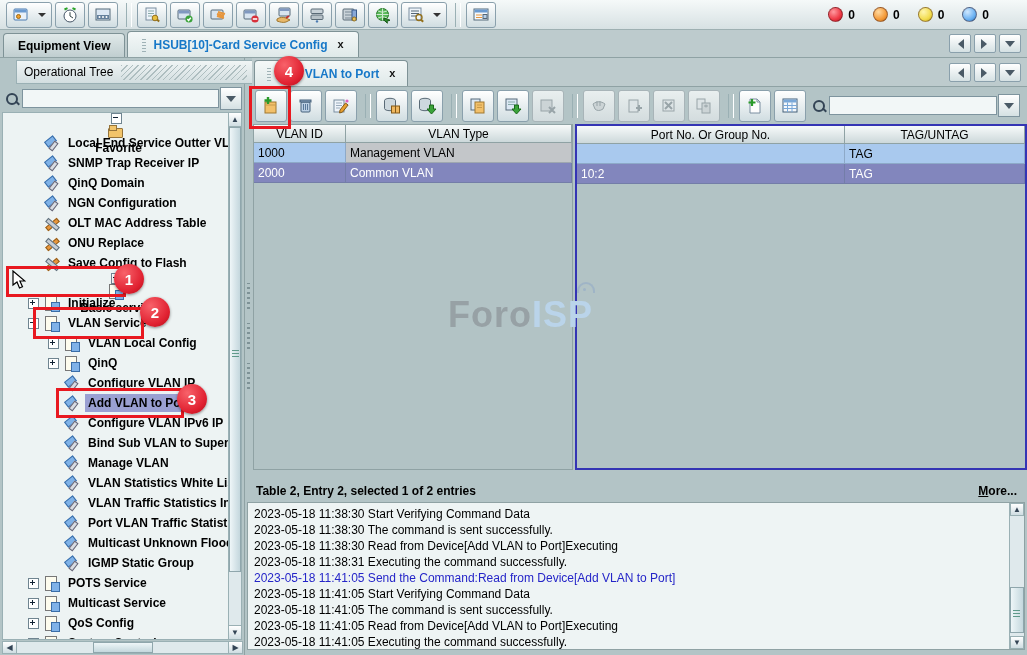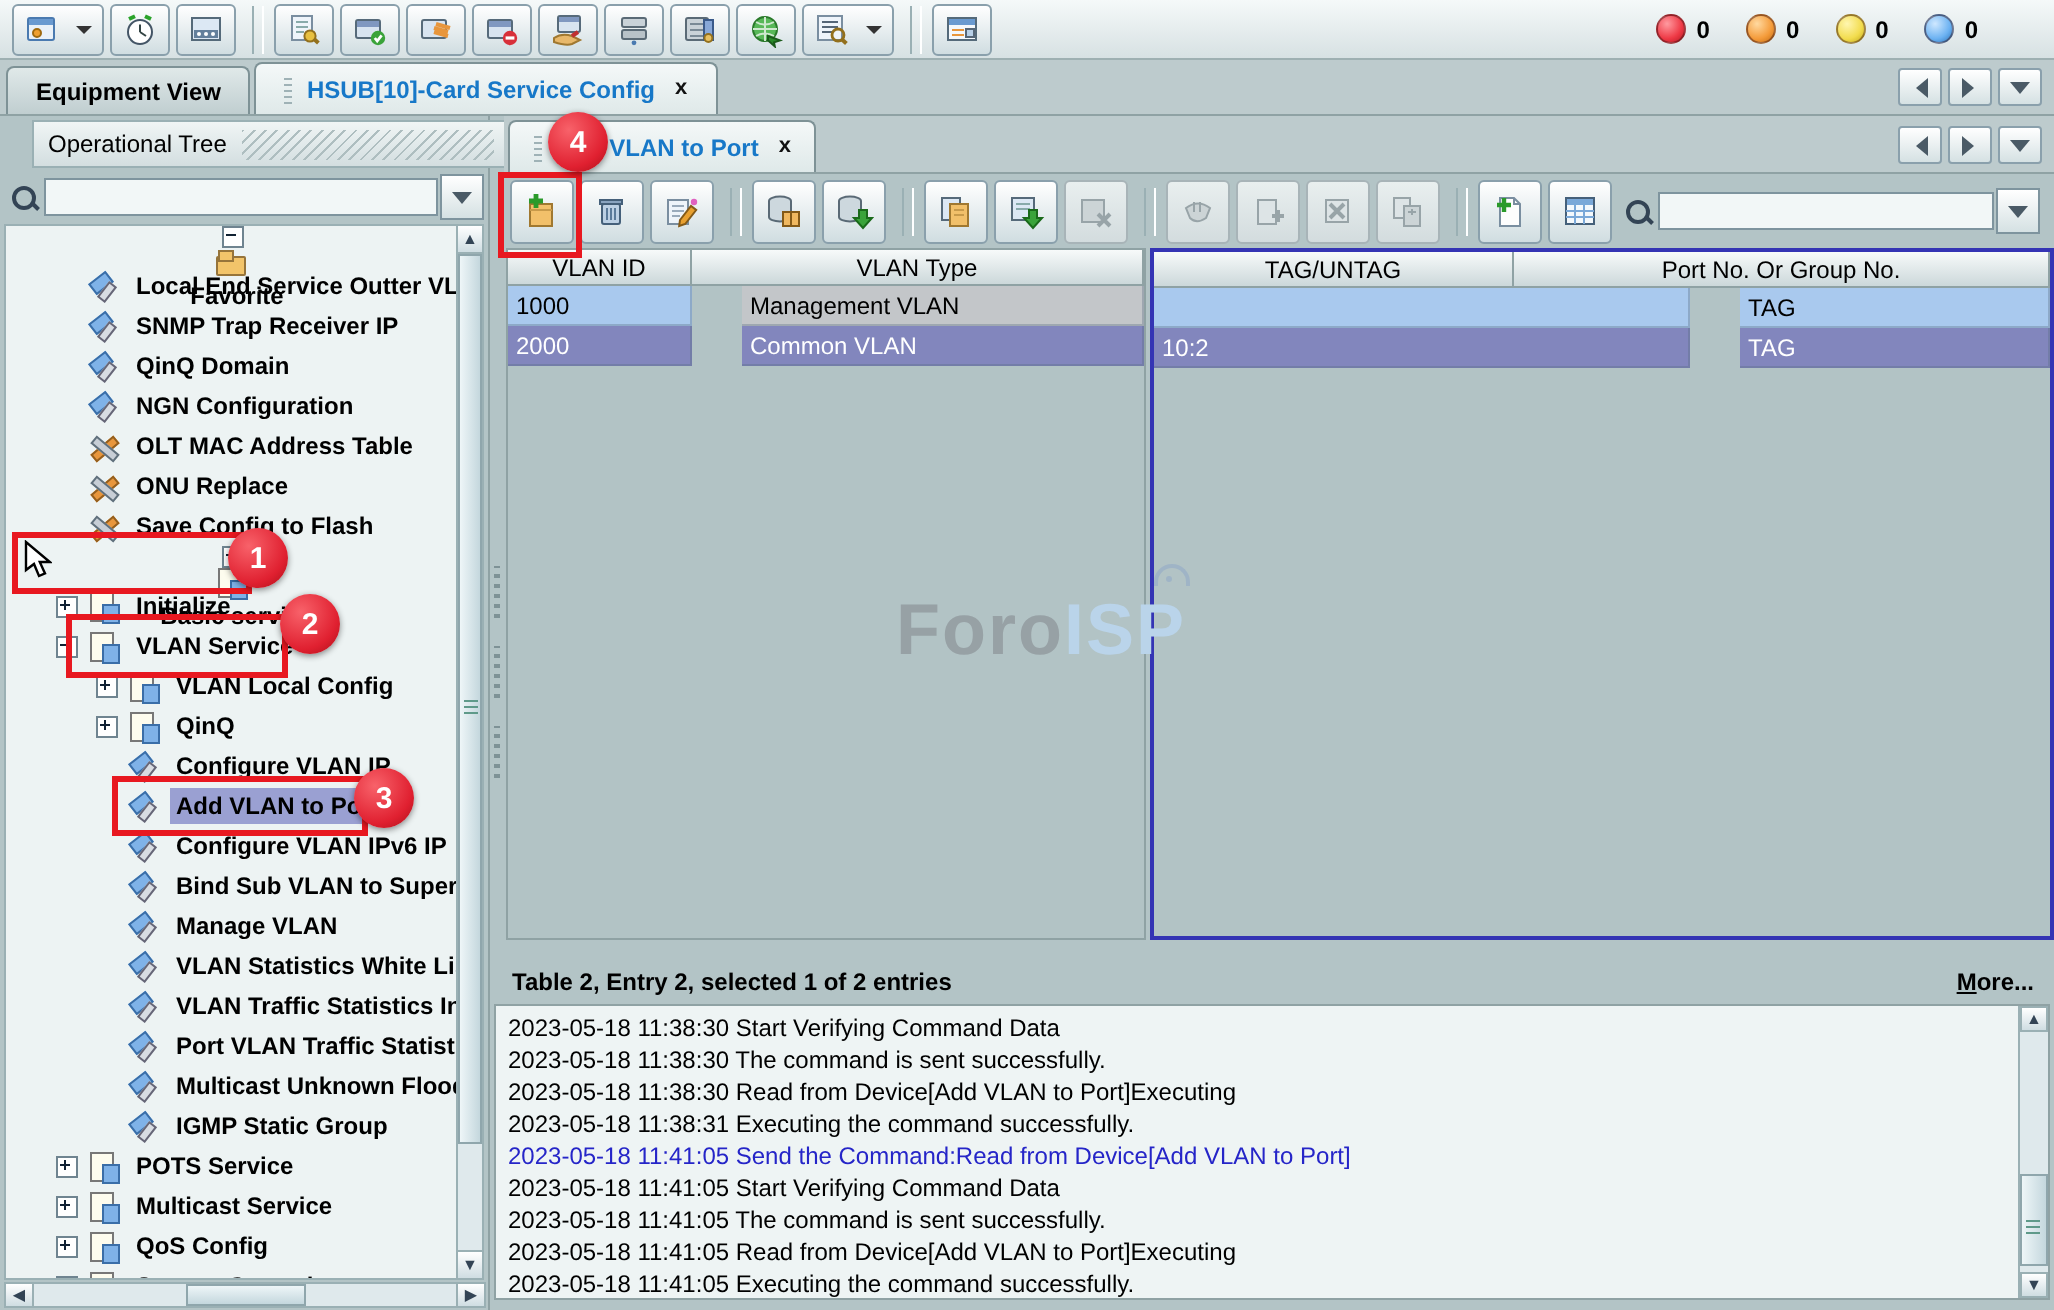--- a/index.html
+++ b/index.html
@@ -111,21 +111,21 @@
   .rsearch .searchbox{width:160px;flex:none;}
 
   
   .tablewrap{position:absolute;left:7px;top:66px;width:775px;height:346px;}
   .pane{position:absolute;top:0;height:346px;box-sizing:border-box;background:#b2c3c5;border:1px solid #8fa2a4;}
   .pane.left{left:1px;width:320px;}
   .pane.right{left:323px;width:452px;border:2px solid #3434b4;}
   .thead{display:flex;height:18px;}
   .th{box-sizing:border-box;height:18px;display:flex;align-items:center;justify-content:center;
       background:linear-gradient(#f7fafa,#ccd8da);border-right:1px solid #8fa2a4;border-bottom:1px solid #8fa2a4;overflow:hidden;}
-  .trr{display:flex;height:20px;gap:25px;}
+  .trr{display:flex;height:20px;}
   .td{box-sizing:border-box;height:20px;display:flex;align-items:center;padding:0 4px;
       border-right:1px solid rgba(90,110,130,.35);border-bottom:1px solid rgba(90,110,130,.35);overflow:hidden;}
   .rowblue .td{background:#a9c9ee;}
   .rowsel .td{background:#8286bd;color:#fff;}
   .rowblue .td.gray{background:#c3c6c9;}
   .w-vid{width:92px;}.w-port{width:268px;}
 
   
   .wm{position:absolute;left:203px;top:236px;font-size:36px;font-weight:bold;letter-spacing:1px;pointer-events:none;}
   .wm .p1{color:#97a1a5;}
@@ -623,22 +623,22 @@
           <div class="td w-vid">1000</div>
           <div class="td gray" style="flex:1;">Management VLAN</div>
         </div>
         <div class="trr rowsel">
           <div class="td w-vid">2000</div>
           <div class="td" style="flex:1;">Common VLAN</div>
         </div>
       </div>
       <div class="pane right">
         <div class="thead">
+          <div class="th w-port">Port No. Or Group No.</div>
           <div class="th" style="flex:1;">TAG/UNTAG</div>
-          <div class="th w-port">Port No. Or Group No.</div>
         </div>
         <div class="trr rowblue">
           <div class="td w-port"></div>
           <div class="td" style="flex:1;">TAG</div>
         </div>
         <div class="trr rowsel">
           <div class="td w-port">10:2</div>
           <div class="td" style="flex:1;">TAG</div>
         </div>
       </div>

